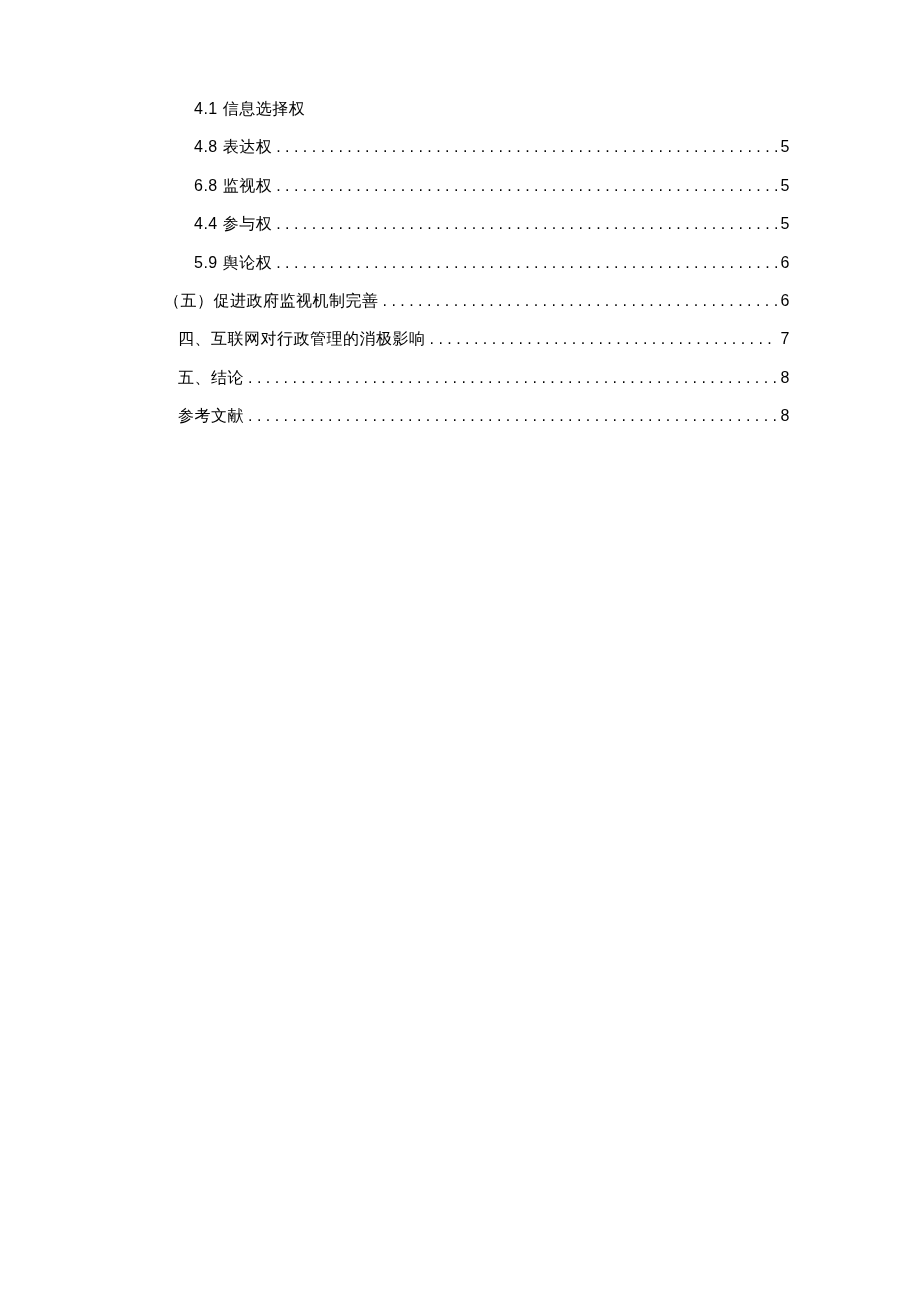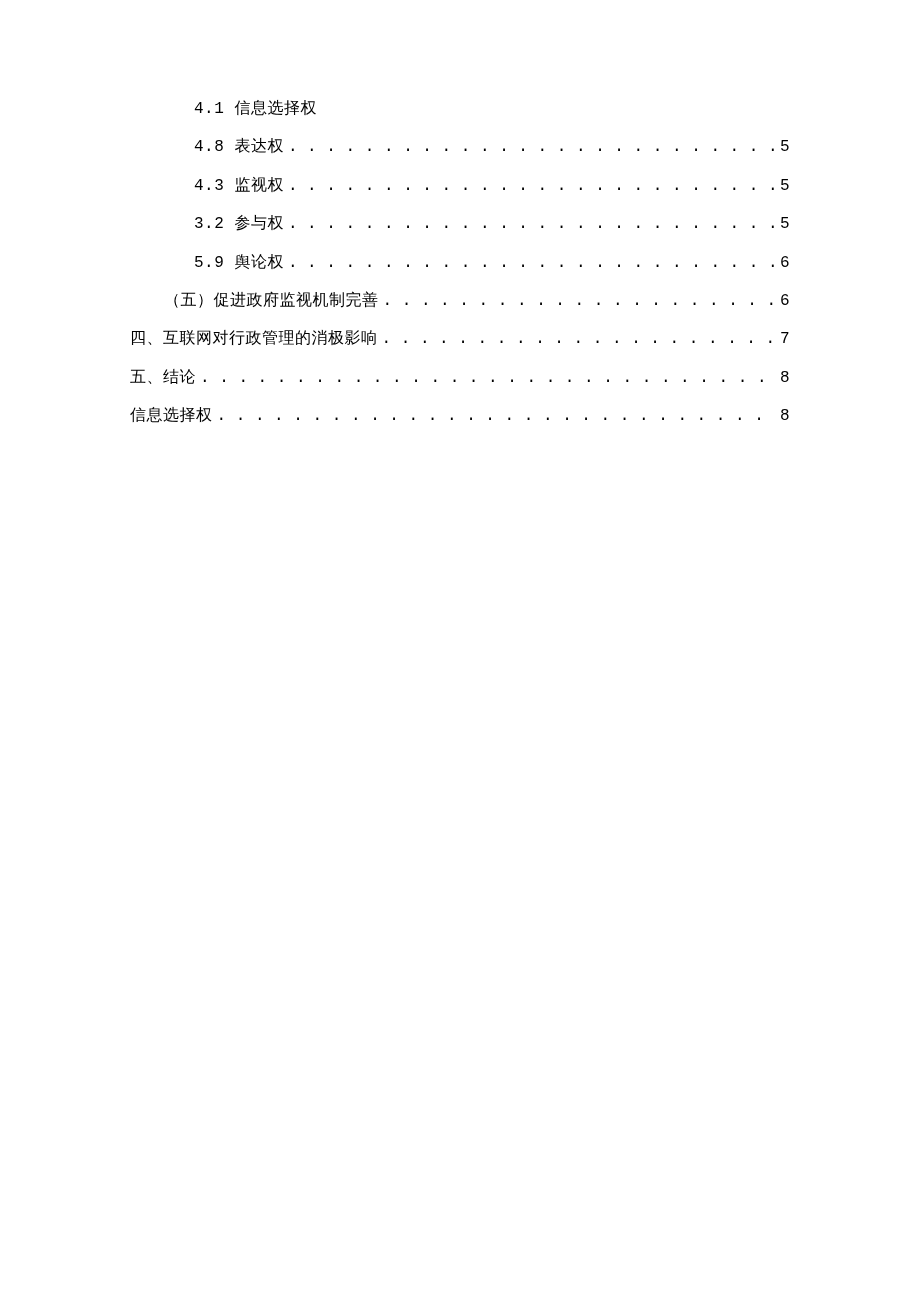--- a/index.html
+++ b/index.html
@@ -7,21 +7,21 @@
     padding: 0;
     background: #ffffff;
     width: 920px;
     height: 1301px;
   }
   .page {
     box-sizing: border-box;
     width: 920px;
     height: 1301px;
     padding: 90px 130px 0 130px;
-    font-family: Liberation Mono, monospace;
+    font-family: Liberation Sans, sans-serif;
     font-size: 16px;
     color: #000;
   }
   .toc-line {
     display: flex;
     align-items: baseline;
     white-space: nowrap;
     line-height: 2.4;
     letter-spacing: 0.5px;
   }
@@ -34,44 +34,44 @@
     margin: 0 4px;
   }
   .toc-dots::after {
     content: ". . . . . . . . . . . . . . . . . . . . . . . . . . . . . . . . . . . . . . . . . . . . . . . . . . . . . . . . . . . . . . . . . . . . . . . . . . . . . . . . . . . . . . . . . . . . . . . . . . . . . . . . . . . . . . . . . . . . . . . . . . . . . . . . . . . . . . . . . . . . . . . . . . . . . .";
     letter-spacing: 0px;
     color: #000;
   }
   .toc-page {
     flex: 0 0 auto;
   }
-  .indent-1 { padding-left: 0px; }
+  .indent-1 { padding-left: 0px; margin-left: 48px; }
   .indent-2 { padding-left: 34px; justify-content: flex-end; }
   .indent-3 { padding-left: 64px; }
 </style>
 </head>
 <body>
 
 <div class="page">
   <div id="toc-container">
       <div class="toc-line indent-3 no-page">
         <span class="toc-label">4.1 信息选择权</span>
       </div>
       <div class="toc-line indent-3">
         <span class="toc-label">4.8 表达权</span>
         <span class="toc-dots"></span>
         <span class="toc-page">5</span>
       </div>
       <div class="toc-line indent-3">
-        <span class="toc-label">4.3 监视权</span>
+        <span class="toc-label">6.8 监视权</span>
         <span class="toc-dots"></span>
         <span class="toc-page">5</span>
       </div>
       <div class="toc-line indent-3">
-        <span class="toc-label">3.2 参与权</span>
+        <span class="toc-label">4.4 参与权</span>
         <span class="toc-dots"></span>
         <span class="toc-page">5</span>
       </div>
       <div class="toc-line indent-3">
         <span class="toc-label">5.9 舆论权</span>
         <span class="toc-dots"></span>
         <span class="toc-page">6</span>
       </div>
       <div class="toc-line indent-2">
         <span class="toc-label">（五）促进政府监视机制完善</span>
@@ -82,18 +82,18 @@
         <span class="toc-label">四、互联网对行政管理的消极影响</span>
         <span class="toc-dots"></span>
         <span class="toc-page">7</span>
       </div>
       <div class="toc-line indent-1">
         <span class="toc-label">五、结论</span>
         <span class="toc-dots"></span>
         <span class="toc-page">8</span>
       </div>
       <div class="toc-line indent-1">
-        <span class="toc-label">信息选择权</span>
+        <span class="toc-label">参考文献</span>
         <span class="toc-dots"></span>
         <span class="toc-page">8</span>
       </div>
     </div>
 </div>
 
 </body></html>

